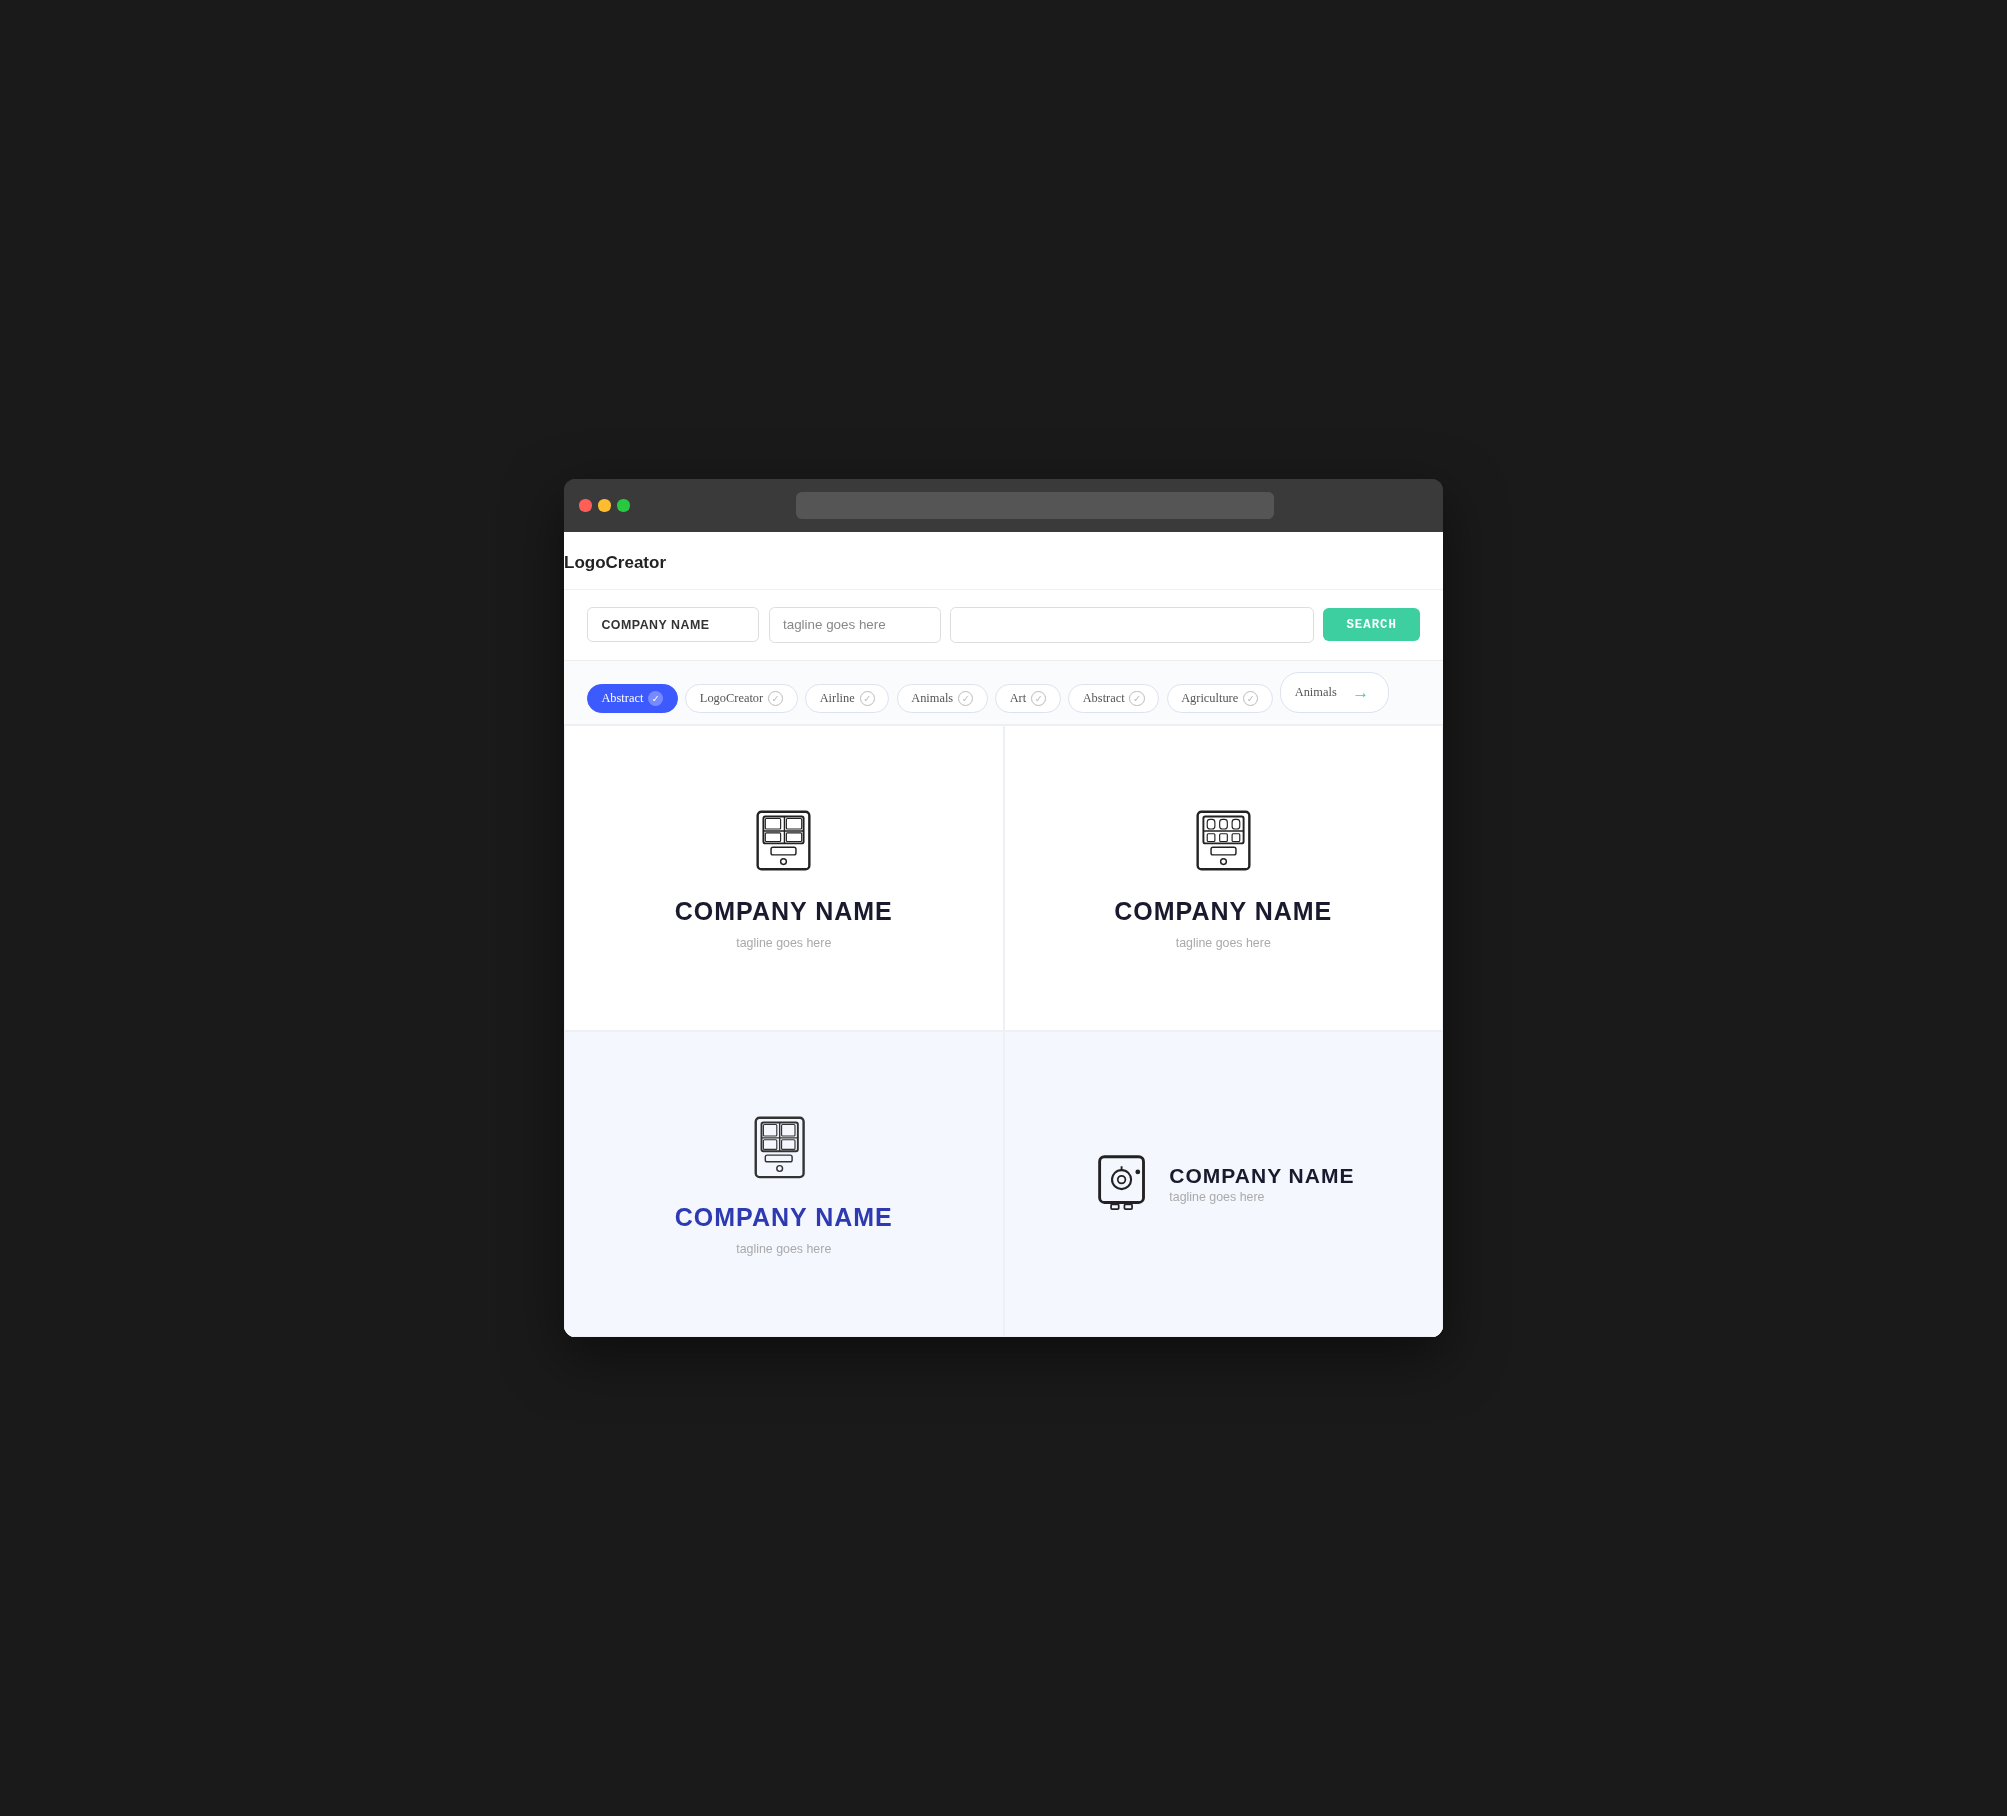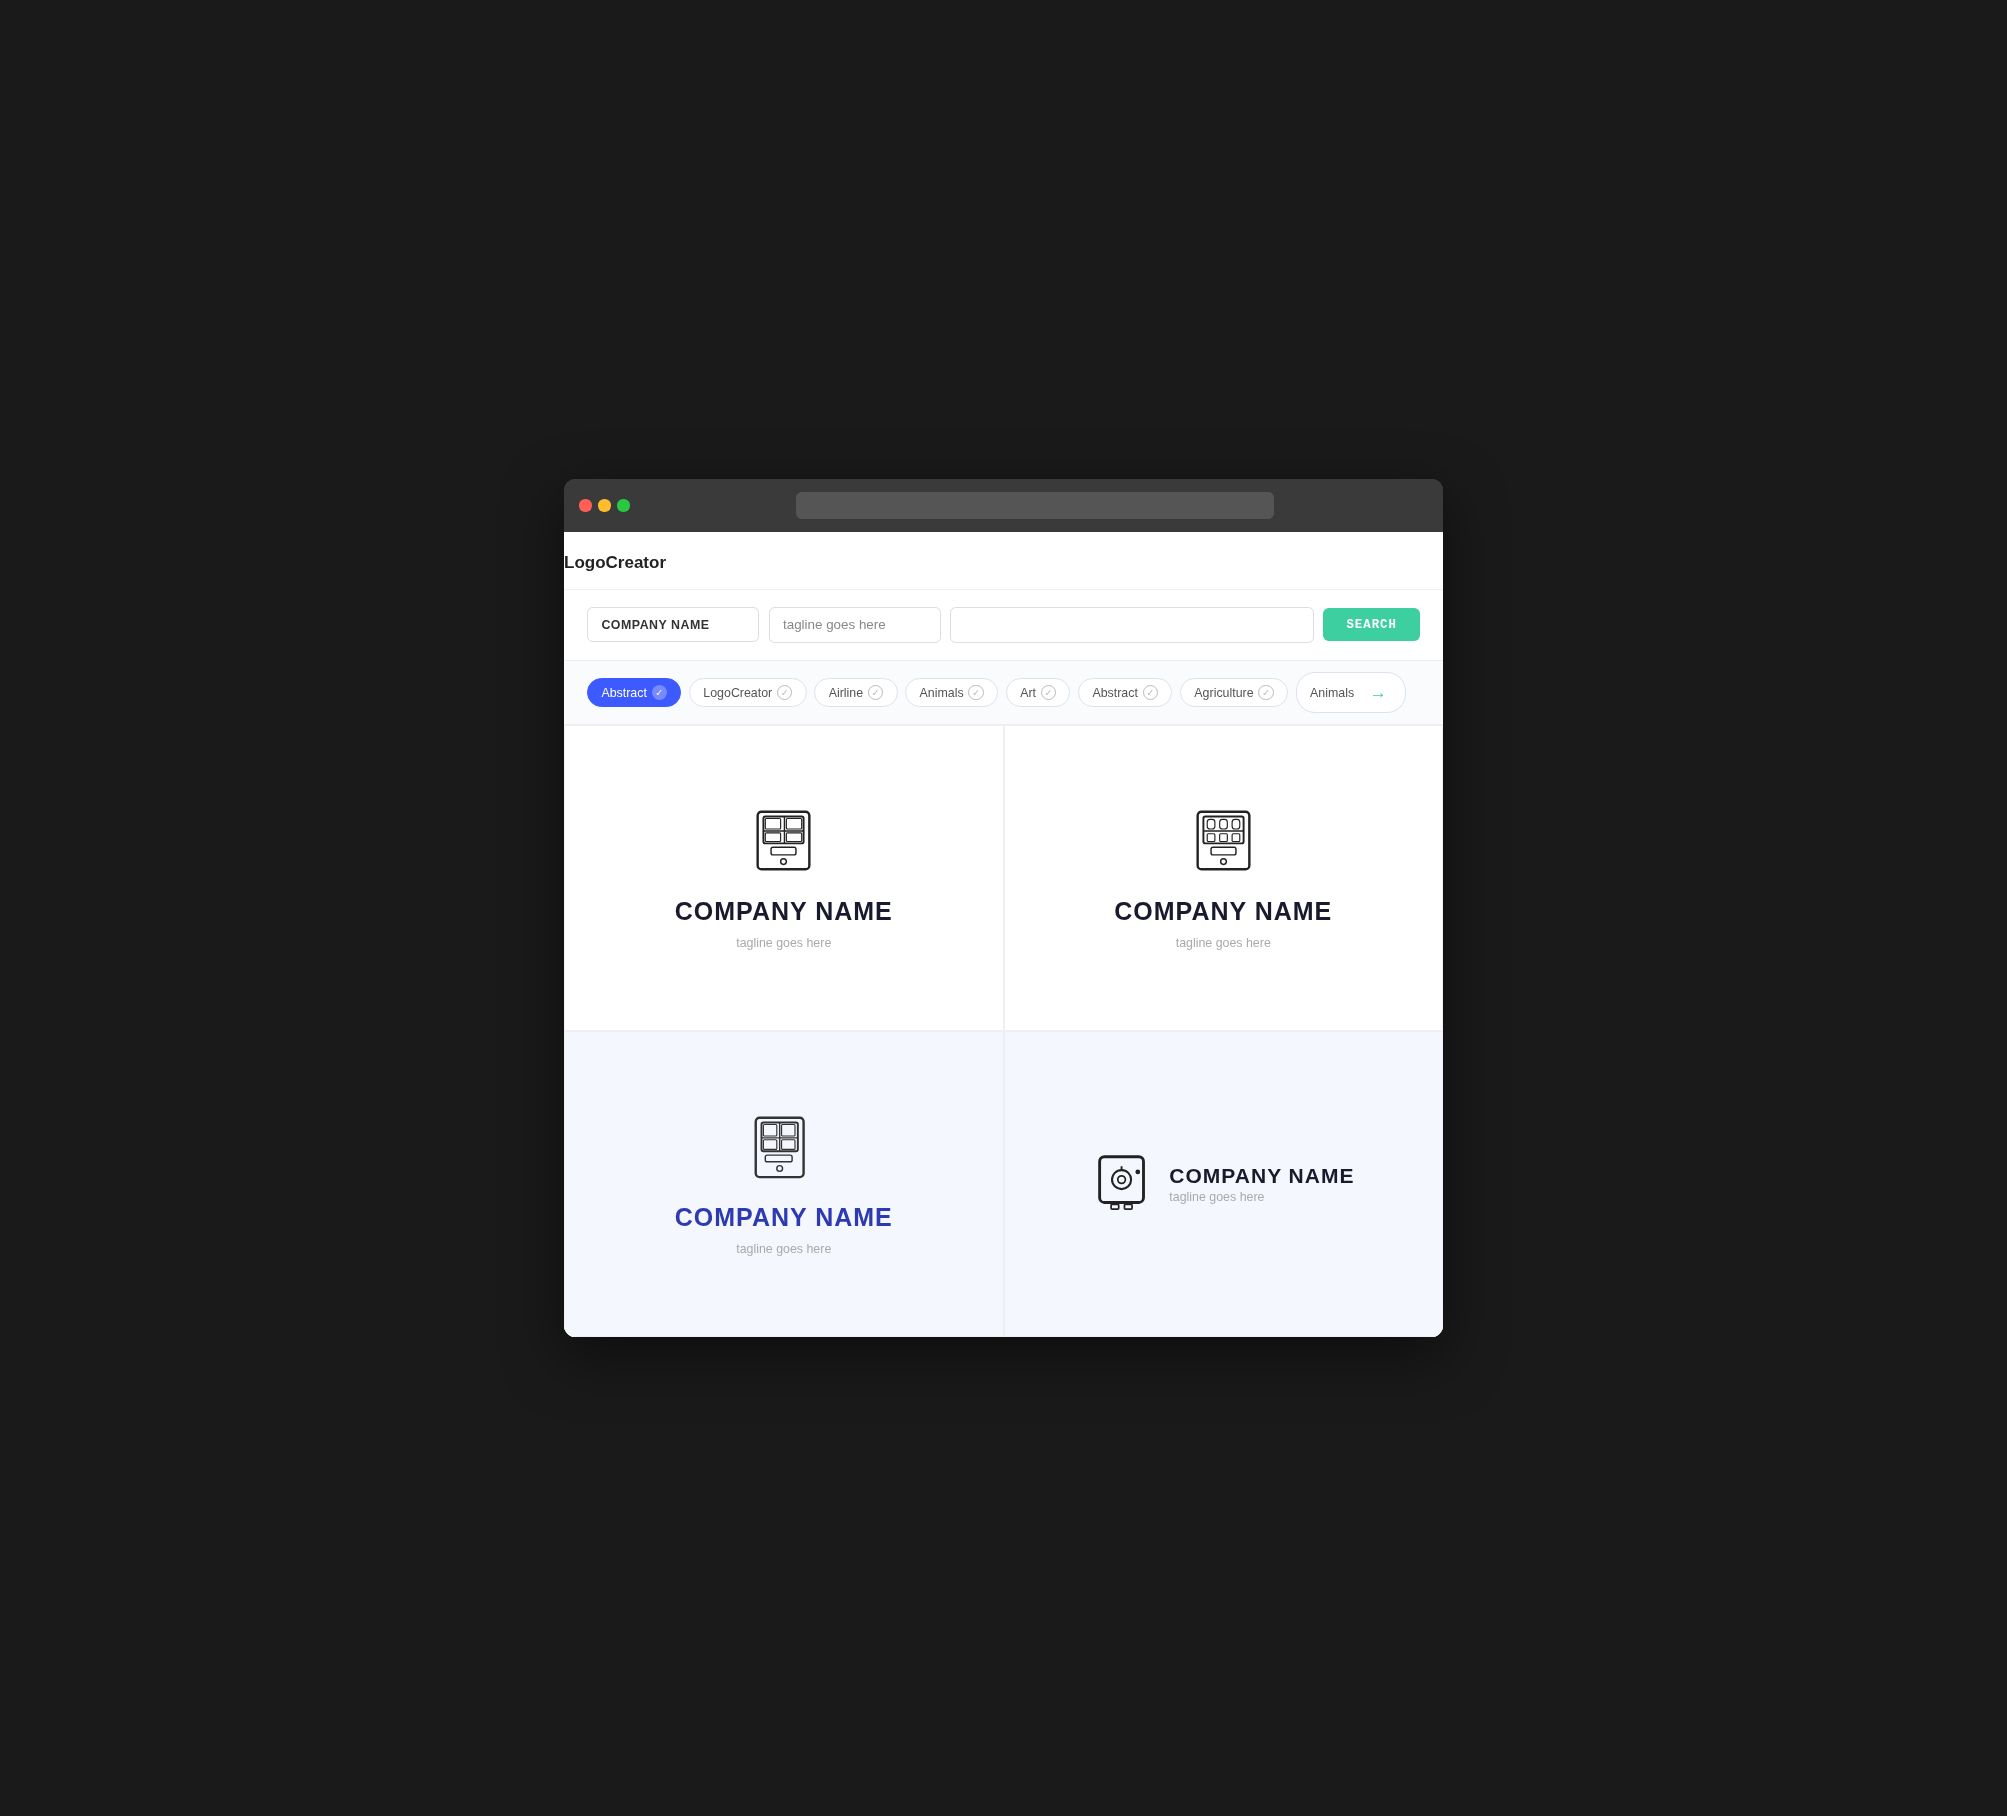--- a/index.html
+++ b/index.html
@@ -112,25 +112,26 @@
       font-weight: 700;
       letter-spacing: 1px;
       cursor: pointer;
       text-transform: uppercase;
       font-family: Liberation Mono, monospace;
     }
 
     .categories-bar {
       padding: 11.5px 23px;
       display: flex;
-      align-items: center;
+      align-items: flex-end;
       gap: 7.6px;
       border-bottom: 1px solid #eee;
       background: #fafbfc;
       overflow: hidden;
+      font-family: Liberation Serif, serif;
     }
 
     .category-pill {
       display: flex;
       align-items: center;
       gap: 4.8px;
       padding: 5.7px 13.4px;
       border-radius: 19px;
       border: 1.4px solid #dde2ef;
       font-size: 12.4px;

